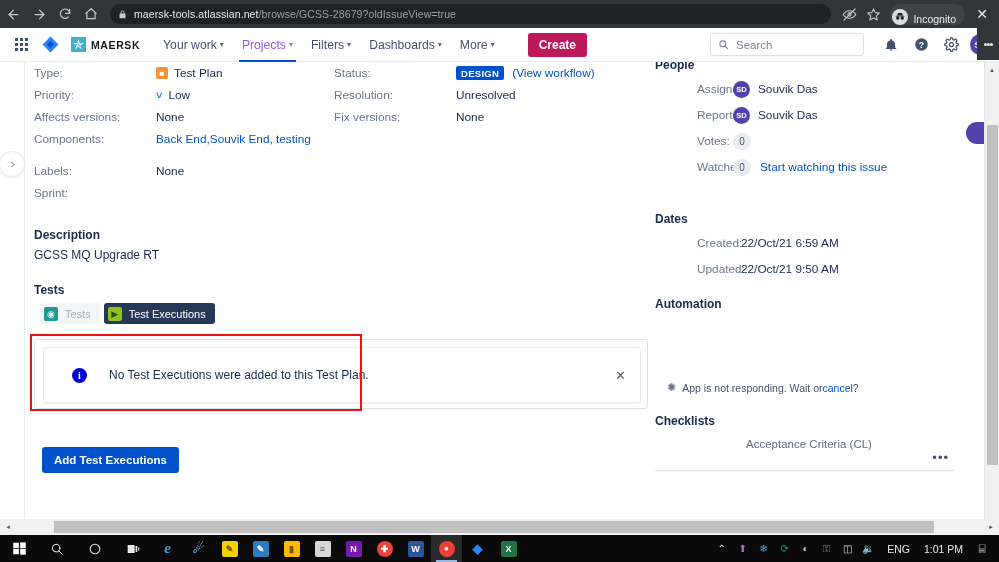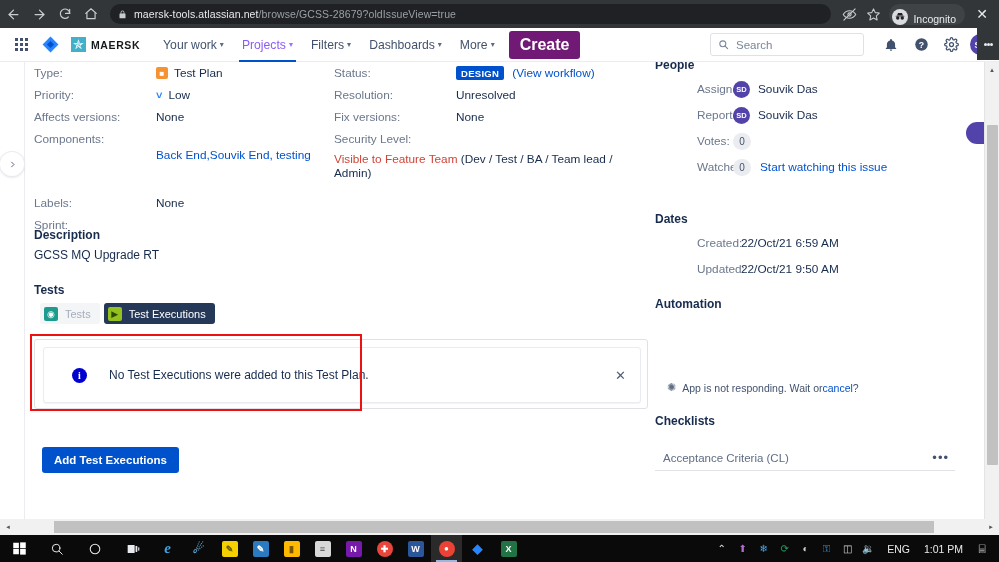--- a/index.html
+++ b/index.html
@@ -125,25 +125,25 @@
     white-space: nowrap;
   }
   .nav-item .caret { margin-left: 3px; font-size: 8px; opacity: 0.85; }
   .nav-item.active { color: #8b5cf6; }
   .nav-item.active::after {
     content: ""; position: absolute;
     left: 4px; right: 4px; bottom: -4px;
     height: 2.5px; background: #0052cc;
   }
   #create-button {
-    background: #701a75; color: #fff;
-    font-size: 16px; font-weight: bold;
+    background: #be185d; color: #fff;
+    font-size: 12px; font-weight: bold;
     border-radius: 3px;
     padding: 5px 11px;
-    margin-left: 5px;
+    margin-left: 24px;
     white-space: nowrap;
   }
   #nav-right {
     margin-left: auto;
     display: flex; align-items: center;
     padding-right: 2px;
   }
   #search-box {
     width: 154px; height: 23px;
     border: 1px solid #dfe1e6;
@@ -365,21 +365,22 @@
   }
   #app-status .spinner {
     margin-right: 6px; color: #5e6c84; font-size: 11px;
   }
   #checklists-section { position: absolute; top: 352px; left: 0; width: 310px; }
   #checklist-row {
     display: flex; align-items: center;
     border-bottom: 1px solid #dfe1e6;
     padding: 4px 0 5px 8px;
     width: 300px;
-    margin-top: 18px;
+    margin-top: 6px;
+    flex-direction: column;
   }
   #checklist-name { font-size: 11.5px; color: #5e6c84; }
   #checklist-more { margin-left: auto; color: #42526e; font-size: 13px; letter-spacing: 1px; padding-right: 6px;}
   #create-item-link {
     position: absolute; top: 455px; left: 55px;
     font-size: 11.5px; color: #0052cc;
   }
   #right-edge-badge {
     position: absolute; left: 966px; top: 60px;
     width: 20px; height: 22px;
@@ -661,26 +662,20 @@
           <div class="lbl">Fix versions:</div>
           <div class="val">None</div>
         </div>
       </div>
 
       <div class="frow">
         <div class="fcol">
           <div class="lbl">Components:</div>
           <div class="val link">Back End,Souvik End, testing</div>
         </div>
-        <div class="fcol" style="display:block;">
-          <div class="lbl" style="width:auto;">Security Level:</div>
-          <div class="sec-level">
-            <span class="red">Visible to Feature Team</span><span> (Dev / Test / BA / Team lead / Admin)</span>
-          </div>
-        </div>
       </div>
 
       <div class="frow" style="margin-top:10px;">
         <div class="fcol">
           <div class="lbl">Labels:</div>
           <div class="val">None</div>
         </div>
       </div>
 
       <div class="frow">

